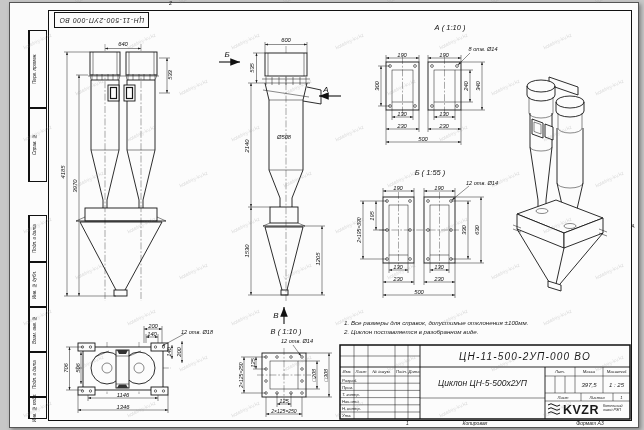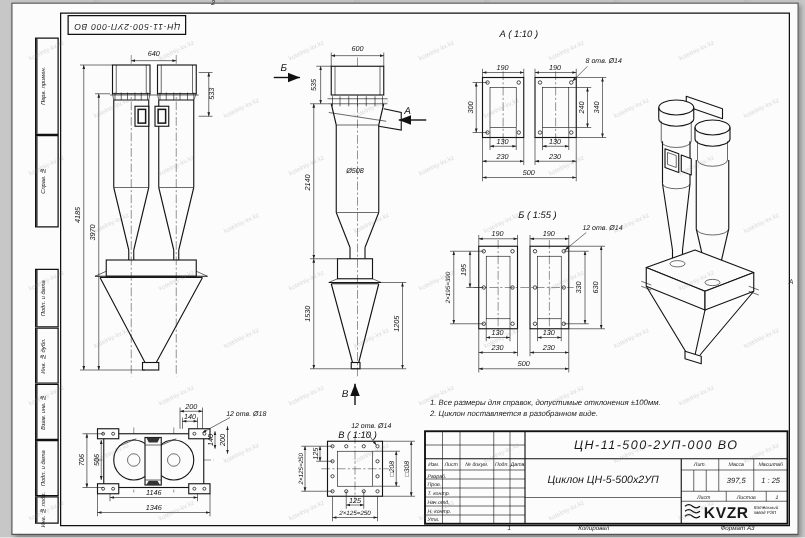--- a/index.html
+++ b/index.html
@@ -349,22 +349,22 @@
       <span class="dim" style="left: 75px; top: 186px; transform: translate(-50%, -50%) rotate(-90deg);">3970</span>
       <span class="dim" style="left: 286px; top: 40px; transform: translate(-50%, -50%);">600</span>
       <span class="dim" style="left: 252px; top: 68px; transform: translate(-50%, -50%) rotate(-90deg);">535</span>
       <span class="dim" style="left: 247px; top: 146px; transform: translate(-50%, -50%) rotate(-90deg);">2140</span>
       <span class="dim" style="left: 284px; top: 137px; transform: translate(-50%, -50%);">Ø508</span>
       <span class="dim" style="left: 247px; top: 251px; transform: translate(-50%, -50%) rotate(-90deg);">1530</span>
       <span class="dim" style="left: 318px; top: 259px; transform: translate(-50%, -50%) rotate(-90deg);">1205</span>
       <span class="dim" style="left: 227px; top: 54px; font-size: 8px; transform: translate(-50%, -50%);">Б</span>
       <span class="dim" style="left: 326px; top: 89px; font-size: 8px; transform: translate(-50%, -50%);">А</span>
       <span class="dim" style="left: 276px; top: 315px; font-size: 8px; transform: translate(-50%, -50%);">В</span>
-      <span class="dim" style="left: 286px; top: 348px; font-size: 7.5px; transform: translate(-50%, -50%);">В ( 1:10 )</span>
-      <span class="dim" style="left: 415px; top: 27px; font-size: 7.5px; transform: translate(-50%, -50%);">А ( 1:10 )</span>
+      <span class="dim" style="left: 286px; top: 331px; font-size: 7.5px; transform: translate(-50%, -50%);">В ( 1:10 )</span>
+      <span class="dim" style="left: 450px; top: 27px; font-size: 7.5px; transform: translate(-50%, -50%);">А ( 1:10 )</span>
       <span class="dim" style="left: 402px; top: 54.5px; transform: translate(-50%, -50%);">190</span>
       <span class="dim" style="left: 444px; top: 54.5px; transform: translate(-50%, -50%);">190</span>
       <span class="dim" style="left: 483px; top: 49px; font-size: 5.6px; transform: translate(-50%, -50%);">8 отв. Ø14</span>
       <span class="dim" style="left: 377px; top: 86px; transform: translate(-50%, -50%) rotate(-90deg);">300</span>
       <span class="dim" style="left: 466px; top: 86px; transform: translate(-50%, -50%) rotate(-90deg);">240</span>
       <span class="dim" style="left: 478px; top: 86px; transform: translate(-50%, -50%) rotate(-90deg);">340</span>
       <span class="dim" style="left: 402px; top: 113.5px; transform: translate(-50%, -50%);">130</span>
       <span class="dim" style="left: 444px; top: 113.5px; transform: translate(-50%, -50%);">130</span>
       <span class="dim" style="left: 402px; top: 125.5px; transform: translate(-50%, -50%);">230</span>
       <span class="dim" style="left: 444px; top: 125.5px; transform: translate(-50%, -50%);">230</span>

